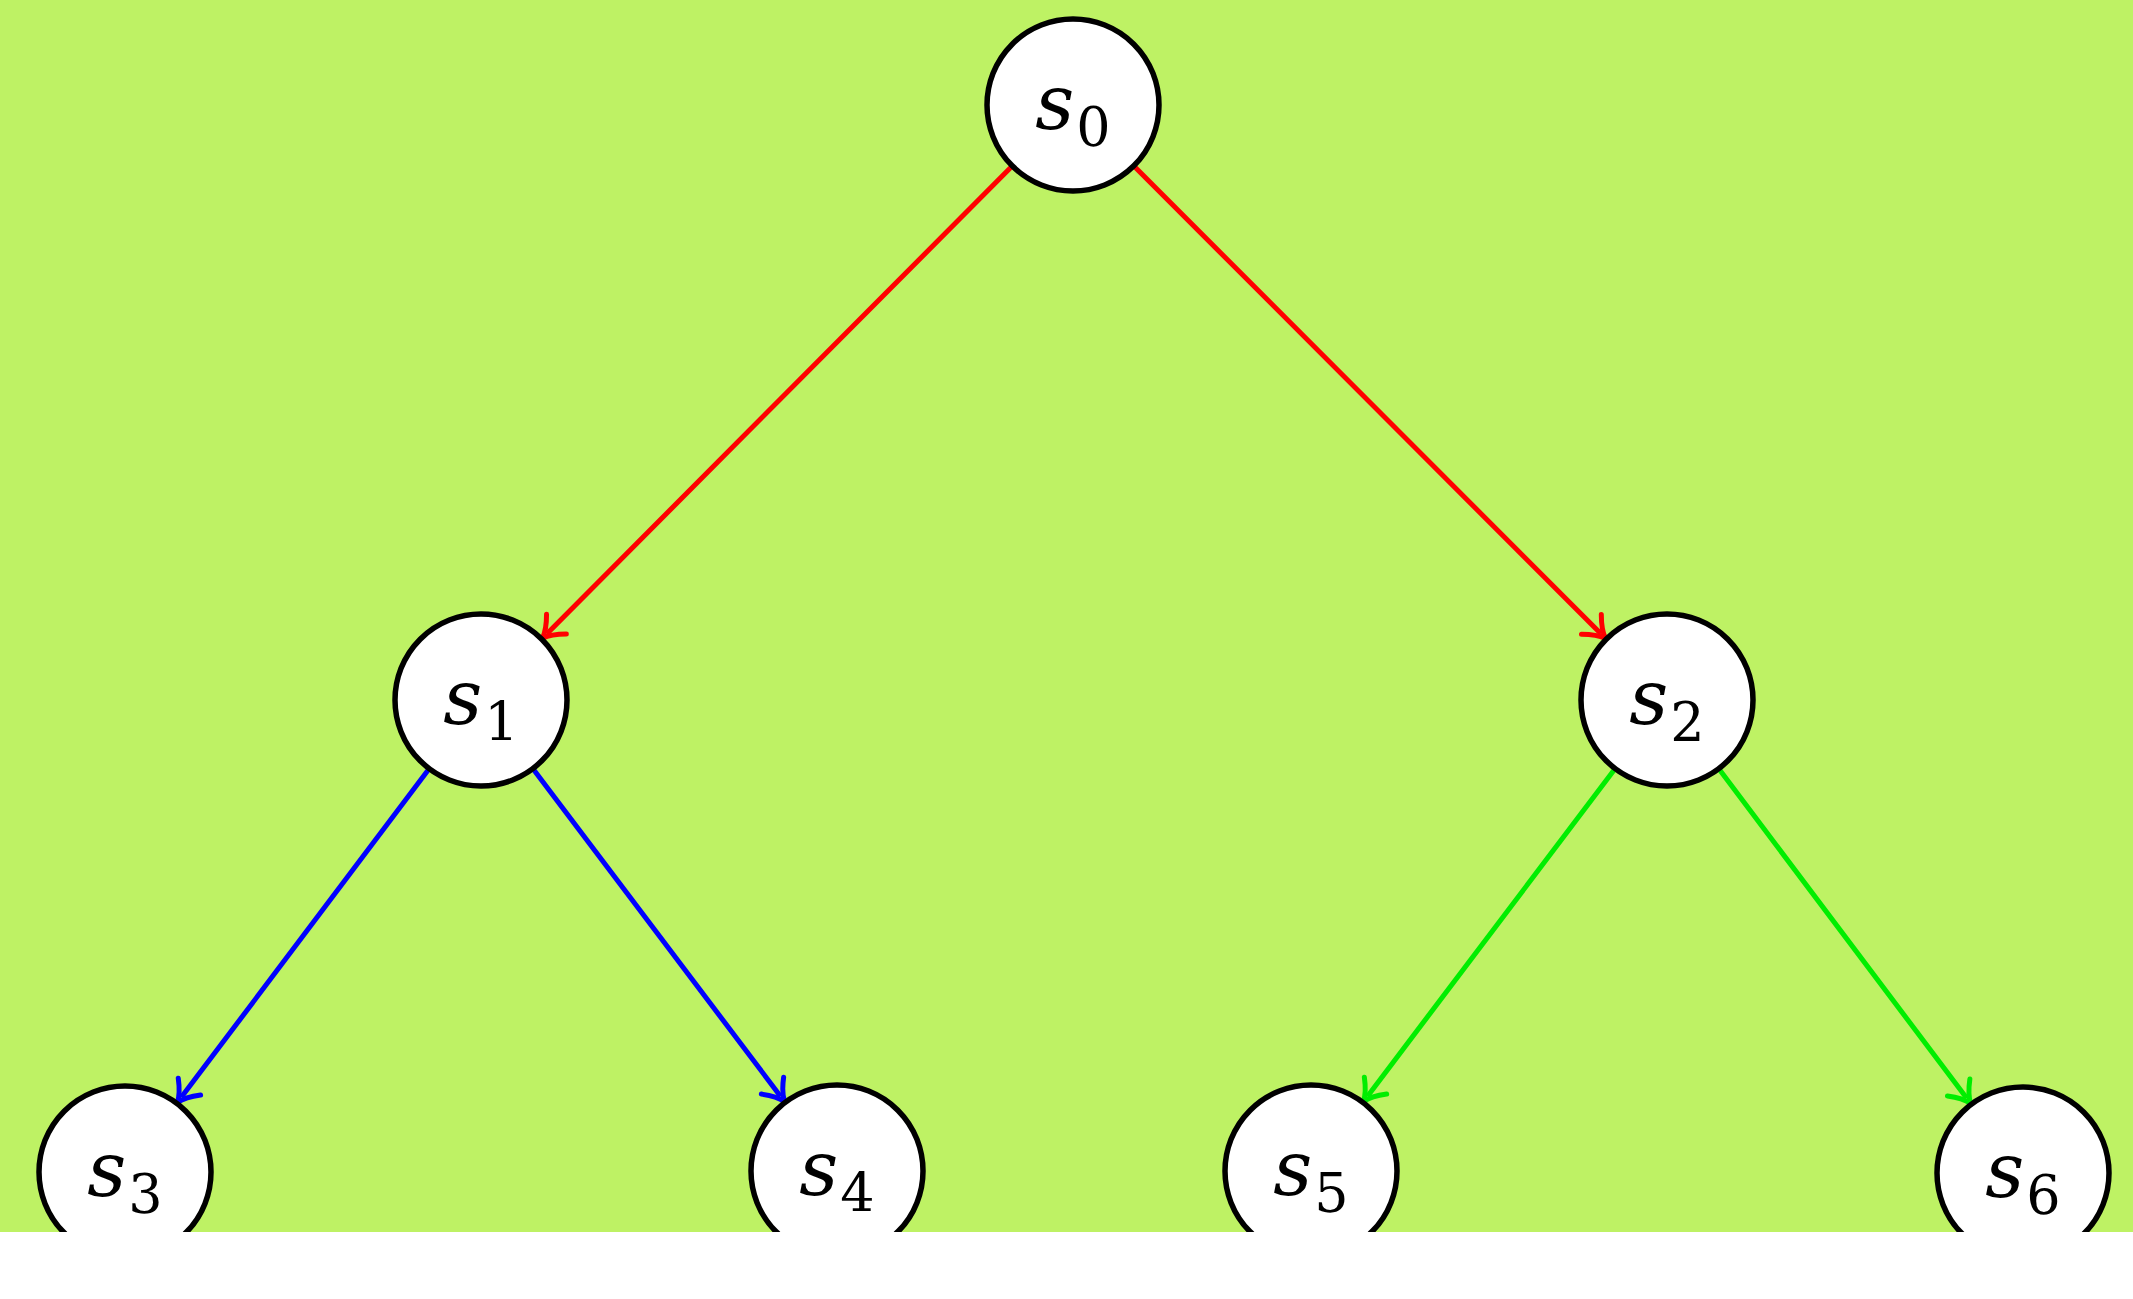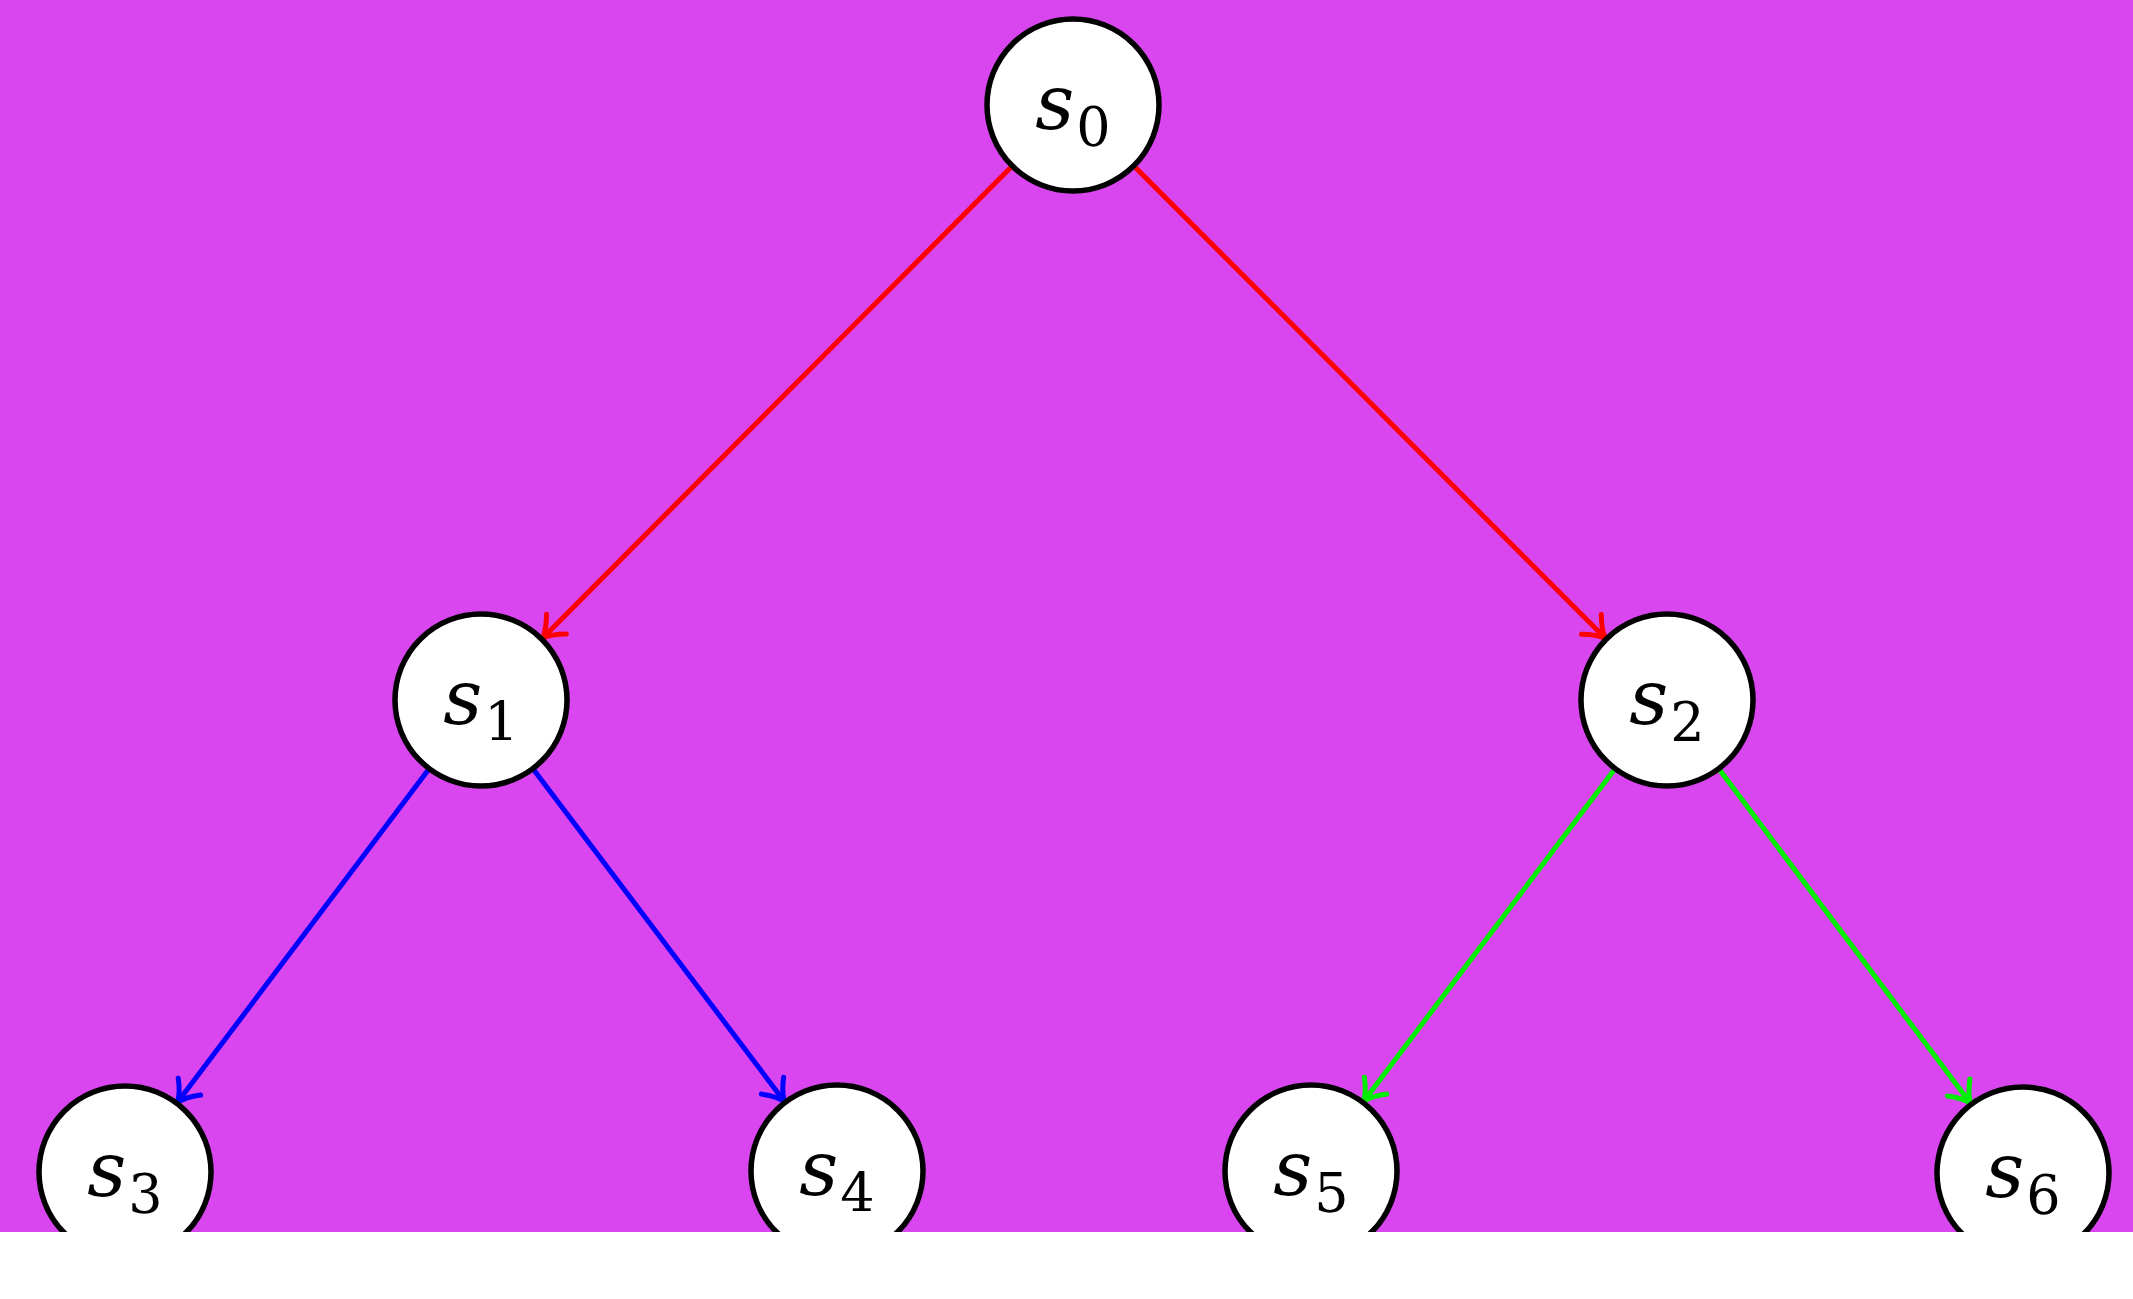--- a/index.html
+++ b/index.html
@@ -3,21 +3,21 @@
 <meta charset="utf-8">
 <style>
   html, body {
     margin: 0;
     padding: 0;
     background: #ffffff;
   }
   #stage {
     width: 2133px;
     height: 1232px;
-    background: #d946ef;
+    background: #bef264;
     overflow: hidden;
   }
   svg { display: block; }
   .lbl-main {
     font-family: "DejaVu Serif", "Liberation Serif", serif;
     font-style: italic;
     font-size: 76px;
     fill: #000000;
   }
   .lbl-sub {

